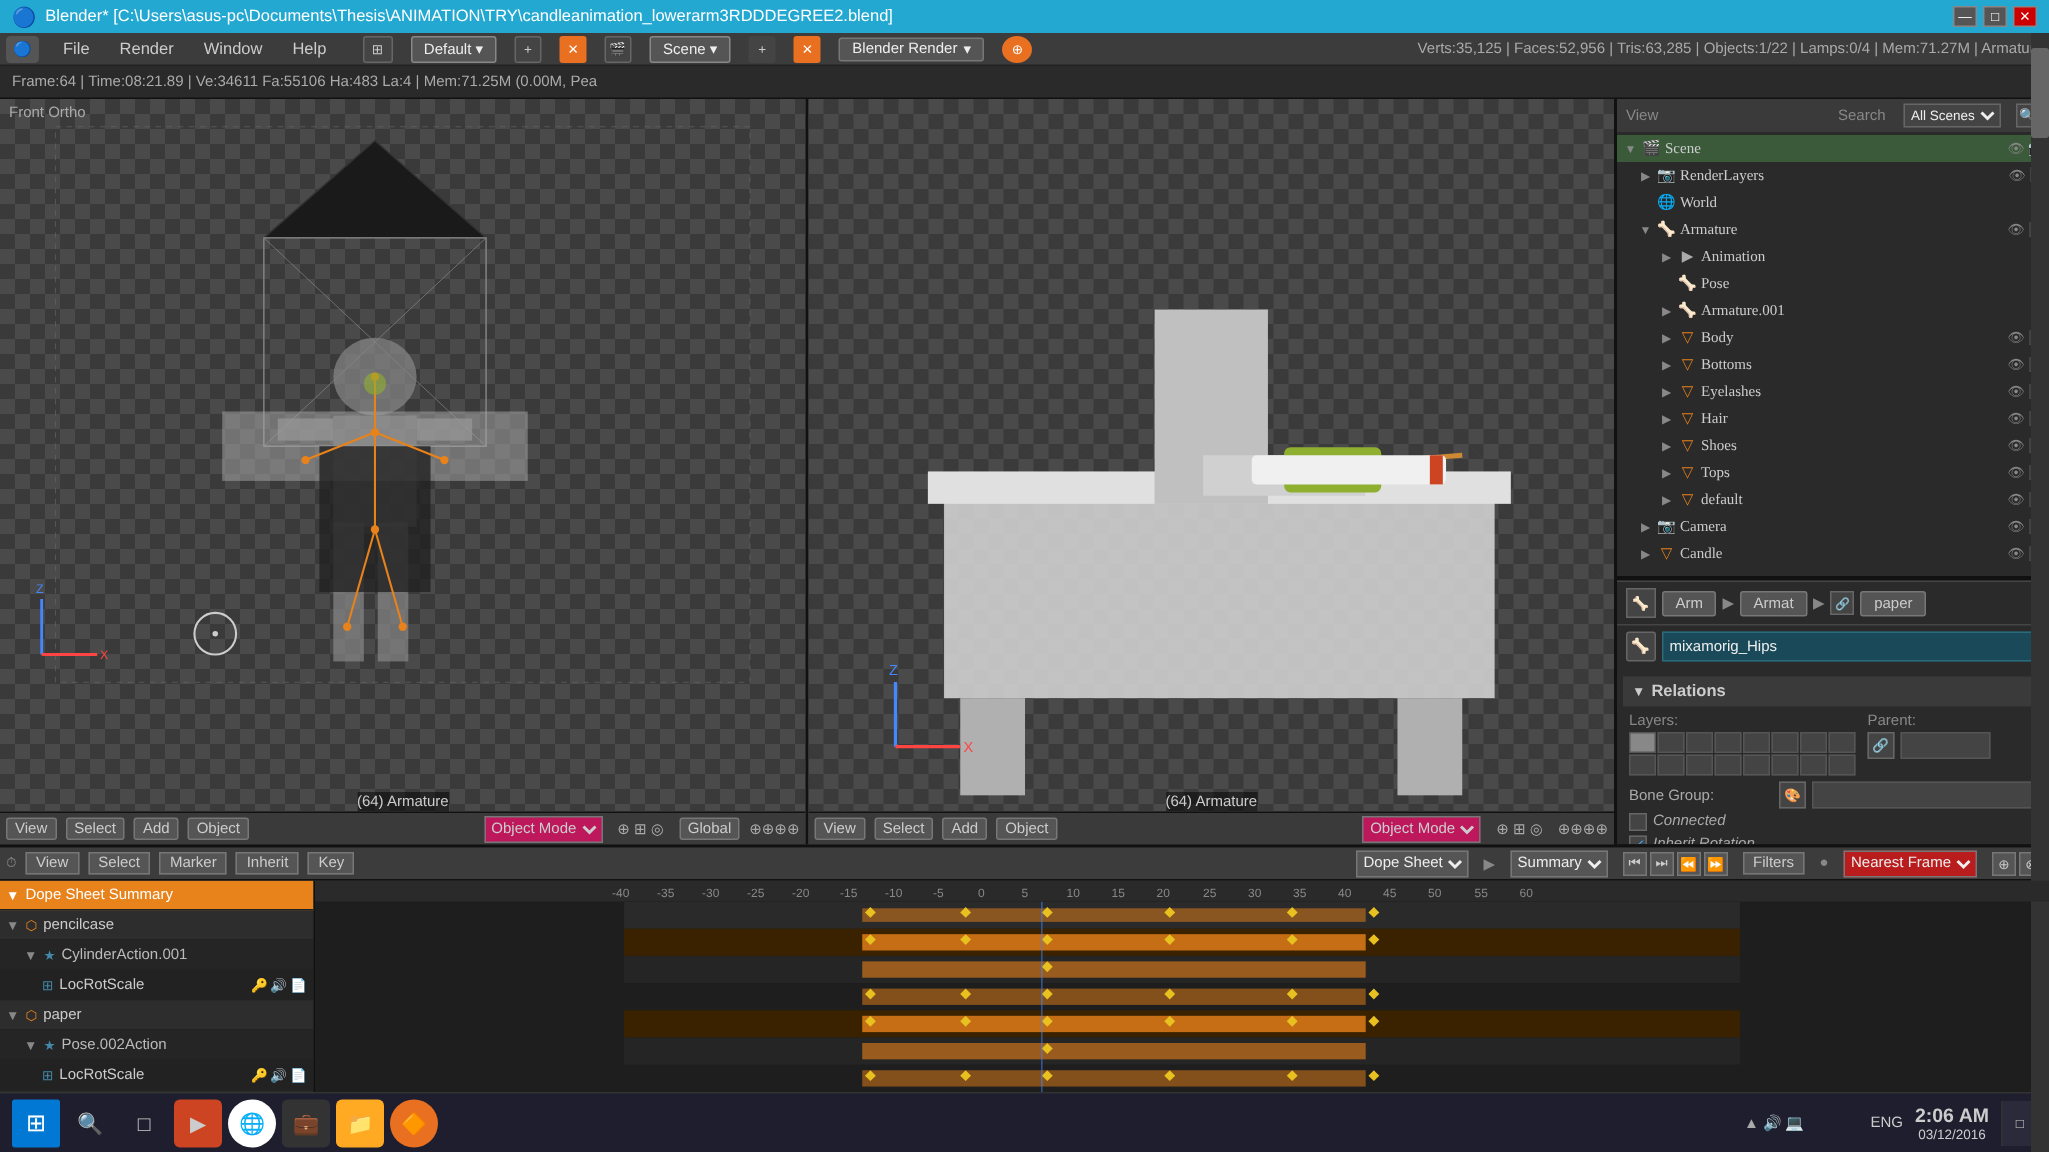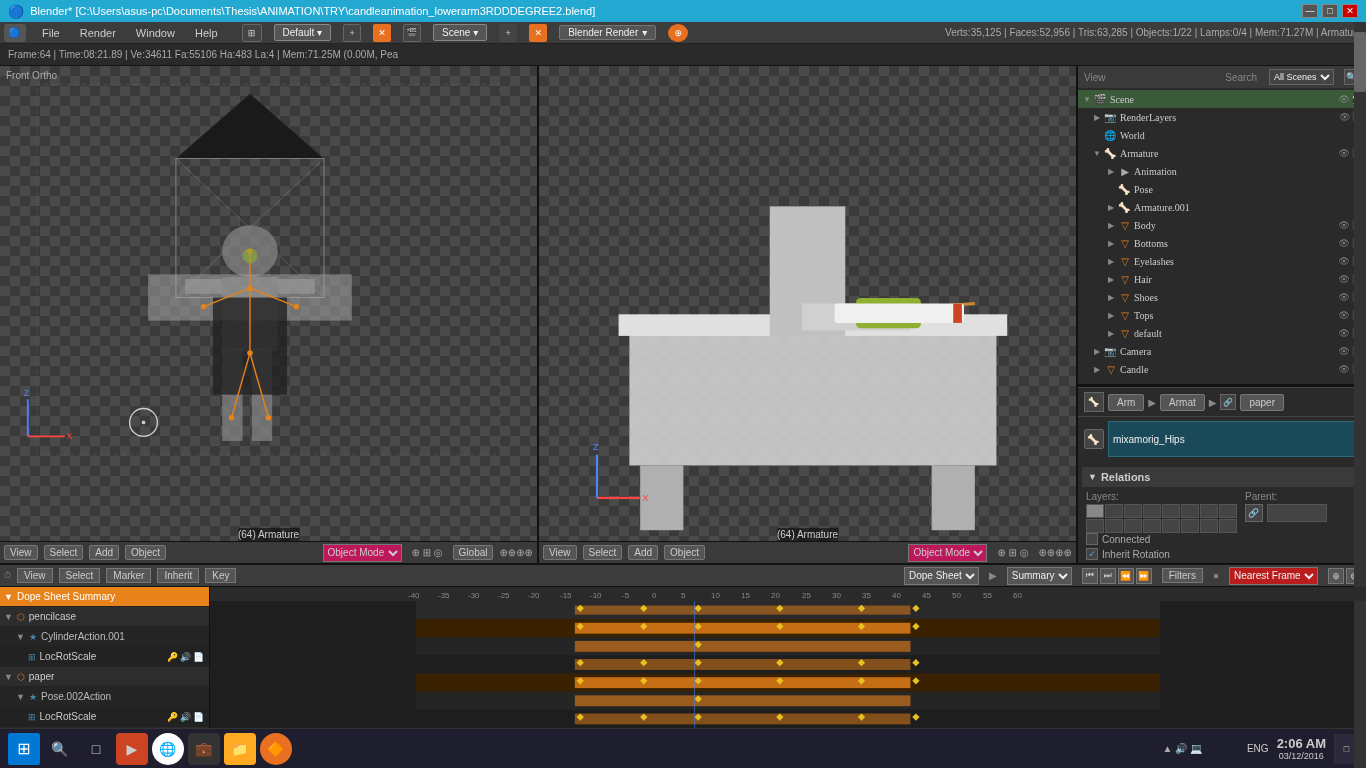--- a/index.html
+++ b/index.html
@@ -244,23 +244,24 @@
     }
     .layer-btn {
       width: 18px; height: 14px;
       background: #444;
       border: 1px solid #555;
       cursor: pointer;
     }
     .layer-btn.active { background: #888; }
     .checkbox-row {
       display: flex;
-      align-items: flex-end;
+      align-items: flex-start;
       gap: 4px;
       margin-bottom: 3px;
+      font-style: italic;
     }
     .checkbox {
       width: 12px; height: 12px;
       background: #444;
       border: 1px solid #666;
       display: flex; align-items: center; justify-content: center;
       font-size: 9px;
       cursor: pointer;
     }
     .checkbox.checked { color: #4af; }
@@ -869,21 +870,21 @@
           <div class="arm-btn">Arm</div>
           <span style="color:#888;font-size:10px;">▶</span>
           <div class="arm-btn">Armat</div>
           <span style="color:#888;font-size:10px;">▶</span>
           <div style="width:16px;height:16px;background:#444;border:1px solid #666;display:flex;align-items:center;justify-content:center;font-size:8px;">🔗</div>
           <div class="arm-btn">paper</div>
         </div>
 
         <div class="bone-name-row" style="padding:4px 6px;">
           <div class="bone-icon">🦴</div>
-          <input class="bone-name-input" type="text" value="mixamorig_Hips" style="flex: 1 1 0%; height: 36px; background: rgb(26, 74, 90); border: 1px solid rgb(42, 106, 122); color: rgb(238, 238, 238); padding: 0px 4px; font-size: 10px;">
+          <input class="bone-name-input" type="text" value="mixamorig_Hips" style="flex: 1 1 0%; height: 20px; background: rgb(26, 74, 90); border: 1px solid rgb(42, 106, 122); color: rgb(238, 238, 238); padding: 0px 4px; font-size: 10px;">
         </div>
 
         <div style="padding:0 4px;">
           <div class="section-header" style="background:#3a3a3a;height:20px;display:flex;align-items:center;padding:0 6px;margin-bottom:4px;cursor:pointer;">
             <span class="section-arrow" style="margin-right:4px;font-size:9px;">▼</span>
             <span class="section-title">Relations</span>
           </div>
 
           <div class="prop-section-content">
 
@@ -911,20 +912,27 @@
               </div>
               <div class="col-half">
                 <div class="col-label">Parent:</div>
                 <div class="parent-field">
                   <div class="parent-icon">🔗</div>
                   <input class="parent-input" type="text" value="" style="width: 60px; height: 18px; background: rgb(68, 68, 68); border: 1px solid rgb(85, 85, 85); color: rgb(238, 238, 238); font-size: 10px; padding: 0px 3px;">
                 </div>
               </div>
             </div>
 
+            <div class="prop-row" style="margin-top:4px;">
+              <span class="prop-label">Bone Group:</span>
+              <div style="display:flex;align-items:center;gap:4px;flex:1;">
+                <div style="width:18px;height:18px;background:#444;border:1px solid #666;display:flex;align-items:center;justify-content:center;font-size:9px;">🎨</div>
+                <input style="flex: 1 1 0%; height: 18px; background: rgb(68, 68, 68); border: 1px solid rgb(85, 85, 85); color: rgb(238, 238, 238); font-size: 10px; padding: 0px 3px;" type="text" value="">
+              </div>
+            </div>
 
             <div class="checkbox-row">
               <div class="checkbox"></div>
               <span class="checkbox-label">Connected</span>
             </div>
 
             <div class="checkbox-row">
               <div class="checkbox checked">✓</div>
               <span class="checkbox-label">Inherit Rotation</span>
             </div>

